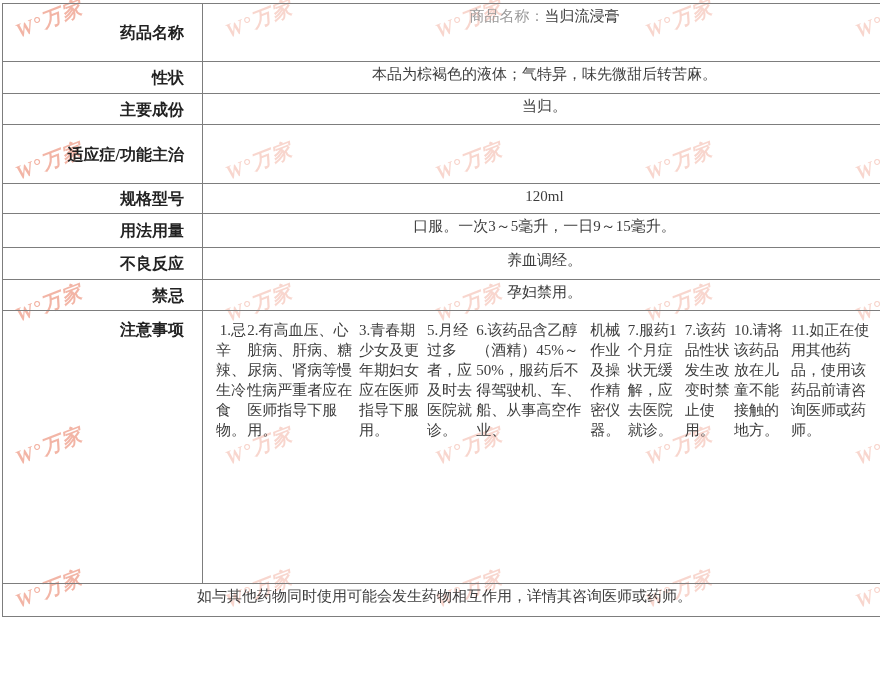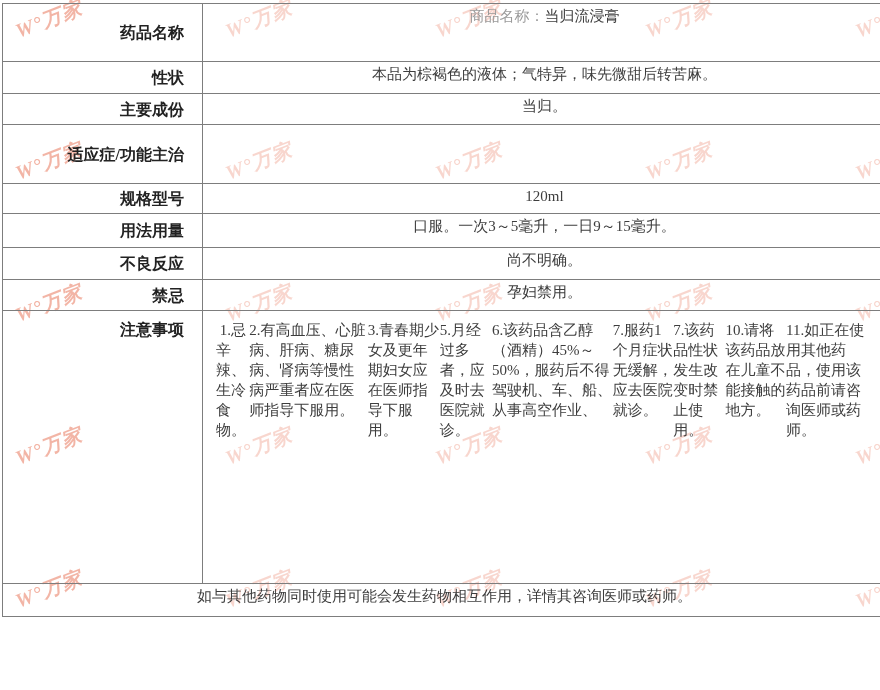--- a/index.html
+++ b/index.html
@@ -97,21 +97,21 @@
       <div class="value-cell">
         <span>口服。一次3～5毫升，一日9～15毫升。</span>
       </div>
     </div>
 
     <div class="row" style="height:32px">
       <div class="label-cell">
         <span class="label-text">不良反应</span>
       </div>
       <div class="value-cell">
-        <span>尚不明确。</span>
+        <span>养血调经。</span>
       </div>
     </div>
 
     <div class="row" style="height:31px">
       <div class="label-cell">
         <span class="label-text">禁忌</span>
       </div>
       <div class="value-cell">
         <span>孕妇禁用。</span>
       </div>
@@ -121,20 +121,21 @@
       <div class="label-cell label-top">
         <span class="label-text">注意事项</span>
       </div>
       <div class="value-cell notes">
           <div class="note-line"> 1.忌辛辣、生冷食物。</div>
           <div class="note-line">2.有高血压、心脏病、肝病、糖尿病、肾病等慢性病严重者应在医师指导下服用。</div>
           <div class="note-line">3.青春期少女及更年期妇女应在医师指导下服用。</div>
           <div class="note-line"></div>
           <div class="note-line">5.月经过多者，应及时去医院就诊。</div>
           <div class="note-line">6.该药品含乙醇（酒精）45%～50%，服药后不得驾驶机、车、船、从事高空作业、</div>
+          <div class="note-line">机械作业及操作精密仪器。</div>
           <div class="note-line">7.服药1个月症状无缓解，应去医院就诊。</div>
           <div class="note-line">7.该药品性状发生改变时禁止使用。</div>
           <div class="note-line">10.请将该药品放在儿童不能接触的地方。</div>
           <div class="note-line">11.如正在使用其他药品，使用该药品前请咨询医师或药师。</div>
         </div>
     </div>
 
     <div class="row" style="height:33px">
       <div class="value-cell">
         <span>如与其他药物同时使用可能会发生药物相互作用，详情其咨询医师或药师。</span>

